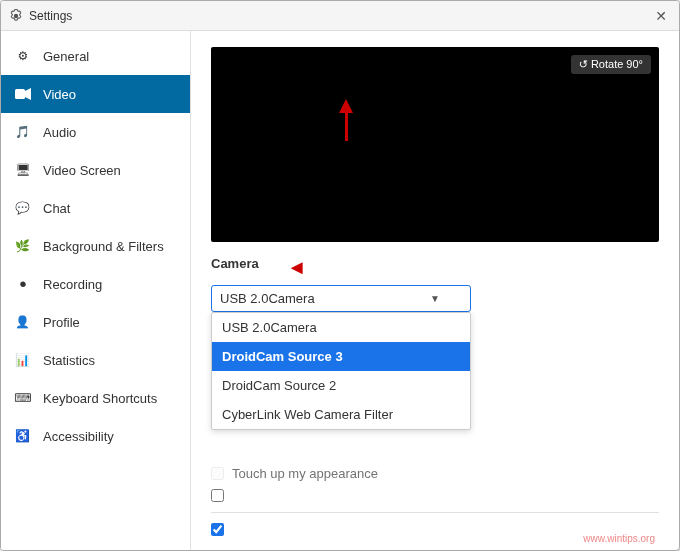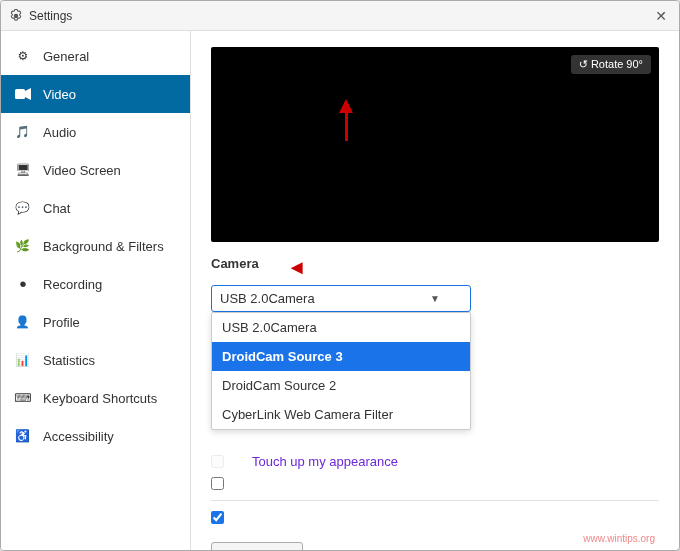--- a/index.html
+++ b/index.html
@@ -140,21 +140,21 @@
       color: #333;
       margin-bottom: 6px;
       display: flex;
       align-items: flex-start;
       gap: 24px;
     }
     
     .dropdown-container {
       position: relative;
       width: 260px;
-      margin-bottom: 4px;
+      margin-bottom: 16px;
     }
     
     .dropdown-menu {
       position: absolute;
       top: 100%;
       left: 0;
       width: 100%;
       background: #fff;
       border: 1px solid #ccc;
       border-radius: 2px;
@@ -336,21 +336,21 @@
           <div class="dropdown-menu-item selected">DroidCam Source 3</div>
           <div class="dropdown-menu-item">DroidCam Source 2</div>
           <div class="dropdown-menu-item">CyberLink Web Camera Filter</div>
         </div>
       </div>
 
       <div style="height: 130px;"></div>
 
       <div class="checkbox-row">
         <input type="checkbox" disabled="" style="opacity: 0.4;">
-        <span style="color:#6d28d9;margin-left:20px;">Touch up my appearance</span>
+        <span style="color:#737373;">Touch up my appearance</span>
       </div>
 
       <div class="checkbox-row">
         <input type="checkbox" style="">
       </div>
 
       <div class="divider"></div>
 
       <div class="checkbox-row">
         <input type="checkbox" checked="" style="accent-color: rgb(26, 115, 232);">

